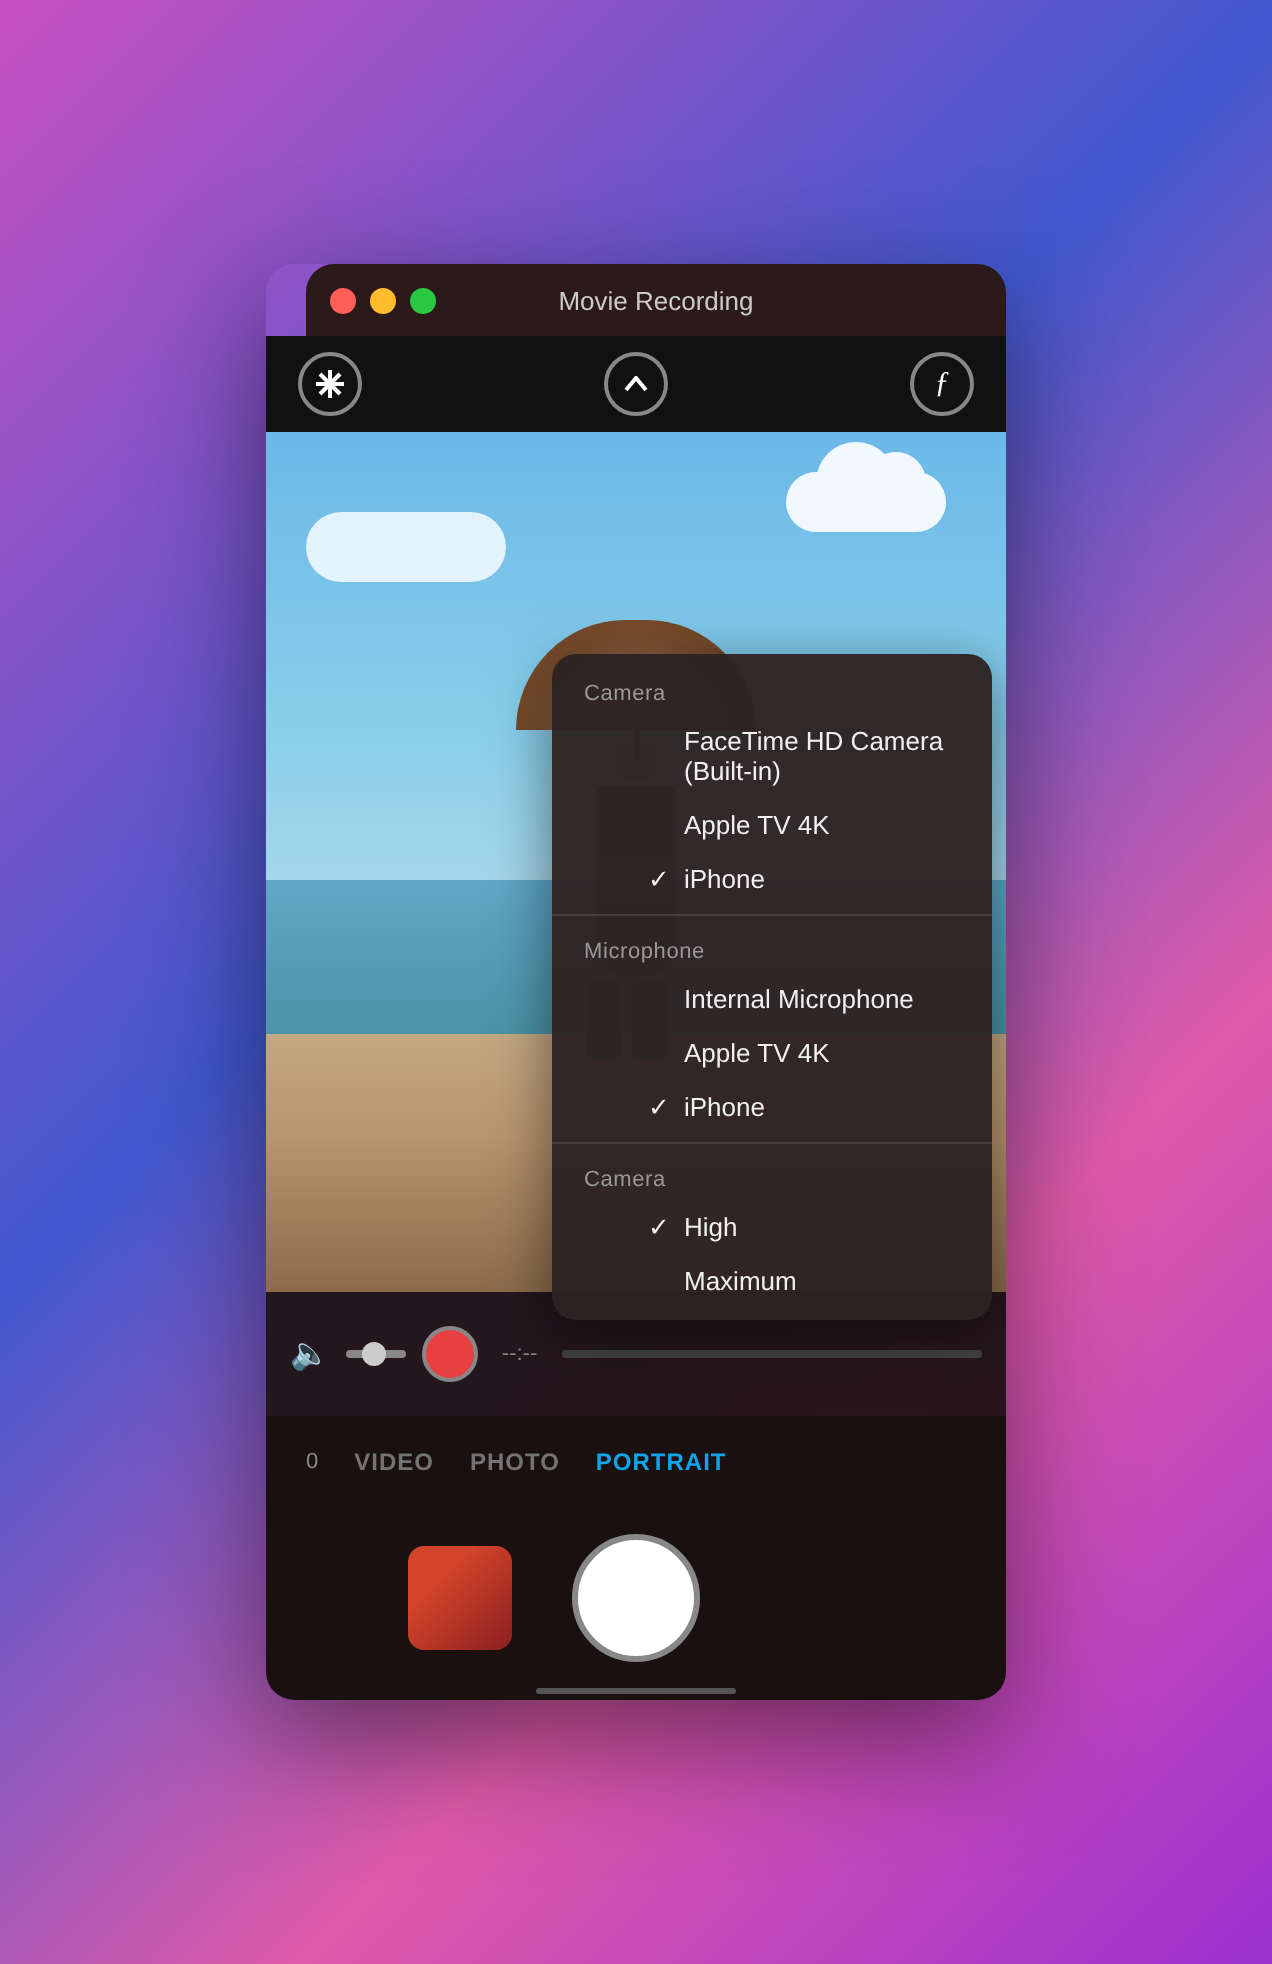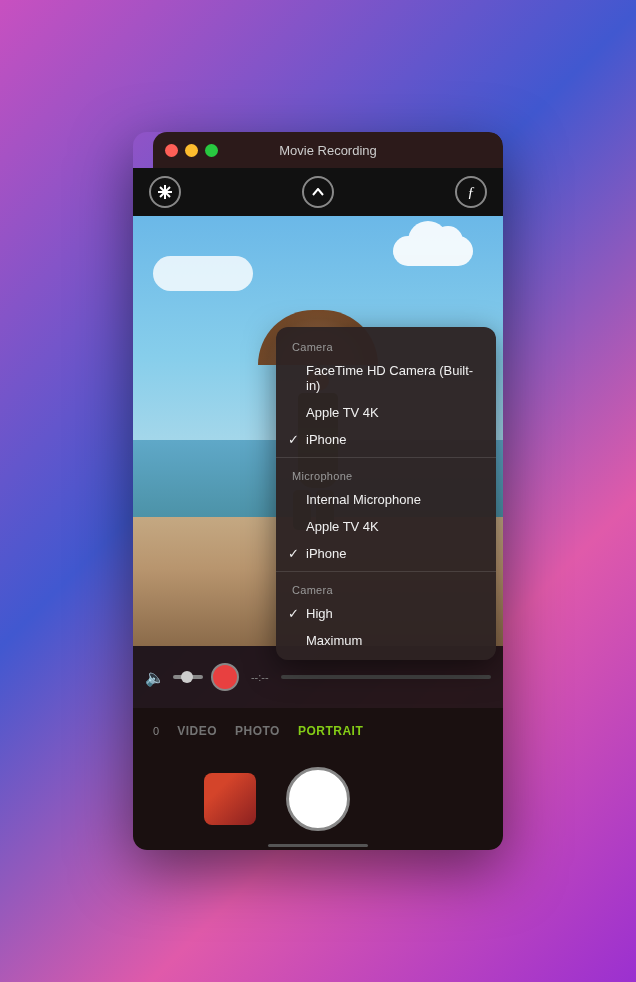--- a/index.html
+++ b/index.html
@@ -261,21 +261,21 @@
     .mode-tab {
       color: #737373;
       font-size: 12px;
       font-weight: 600;
       cursor: pointer;
       letter-spacing: 0.5px;
       text-transform: uppercase;
     }
 
     .mode-tab.active {
-      color: #84cc16;
+      color: #0ea5e9;
     }
 
     
     .bottom-controls {
       background: #1a1010;
       height: 90px;
       display: flex;
       align-items: center;
       justify-content: center;
       gap: 30px;
@@ -345,20 +345,21 @@
     }
 
     .menu-item {
       padding: 6px 16px 6px 30px;
       color: #f0f0f0;
       font-size: 13px;
       cursor: pointer;
       position: relative;
       display: flex;
       align-items: center;
+      margin-left: 36px;
     }
 
     .menu-item.checked::before {
       content: '✓';
       position: absolute;
       left: 12px;
       color: #f0f0f0;
       font-size: 13px;
     }
 

